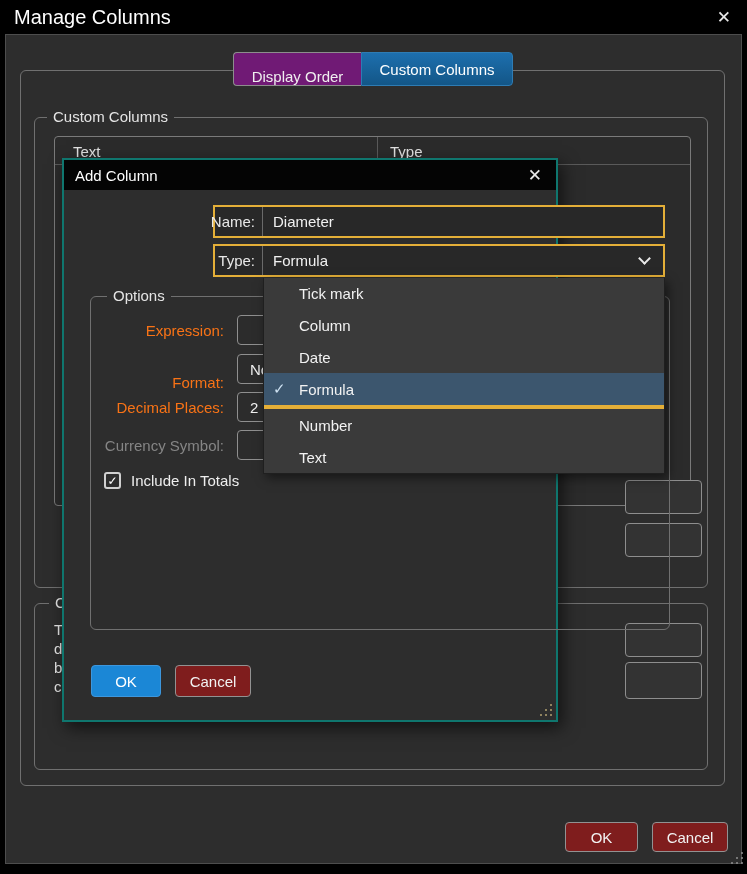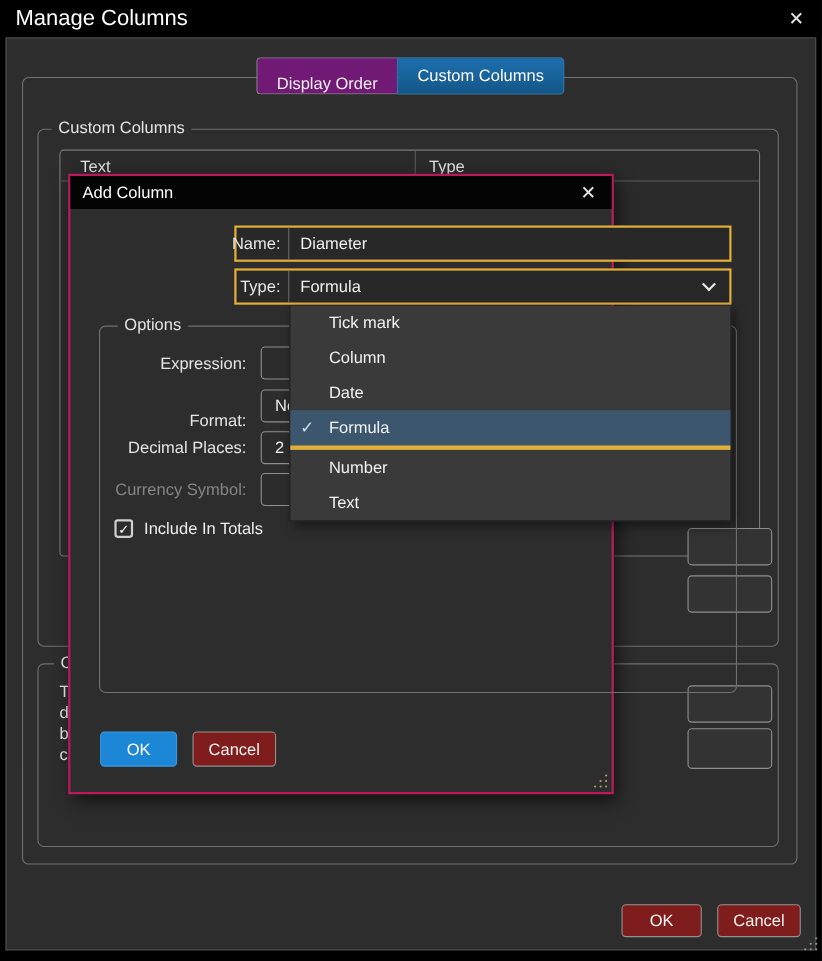--- a/index.html
+++ b/index.html
@@ -62,21 +62,21 @@
   
   .grip { position:absolute; width:14px; height:14px; }
   .grip i { position:absolute; width:2px; height:2px; border-radius:1px; background:#8f8f8f; }
   .grip.gold i { background:#b2a070; }
   .grip i:nth-child(1){ right:0; bottom:0; } .grip i:nth-child(2){ right:5px; bottom:0; }
   .grip i:nth-child(3){ right:10px; bottom:0; } .grip i:nth-child(4){ right:0; bottom:5px; }
   .grip i:nth-child(5){ right:5px; bottom:5px; } .grip i:nth-child(6){ right:0; bottom:10px; }
   
   .add-dialog {
     position:absolute; left:62px; top:158px; width:496px; height:564px;
-    background:#2d2d2d; border:2px solid #be185d; z-index:10;
+    background:#2d2d2d; border:2px solid #0f766e; z-index:10;
     box-shadow:4px 6px 16px rgba(0,0,0,.6);
     text-decoration:underline;
   }
   .add-titlebar {
     position:absolute; left:0; top:0; width:100%; height:30px; background:#040404;
     display:flex; align-items:center; justify-content:space-between; padding:0 14px 0 11px;
   }
   .add-titlebar .title { font-size:15px; color:#fff; }
   .gold-row {
     position:absolute; left:149px; width:452px; height:33px;
@@ -99,21 +99,21 @@
   }
   .dd-item {
     flex:1; display:flex; align-items:center; padding-left:35px;
     color:#f2f2f2; font-size:15px; position:relative;
   }
   .dd-item.selected { background:#3c566e; border-bottom:4px solid #e4af38; }
   .dd-check { position:absolute; left:9px; color:#cfe2f2; font-size:15px; }
   
   .opt-row-label {
     position:absolute; left:30px; width:130px; height:30px;
-    display:flex; align-items:center; justify-content:flex-end; color:#e5e5e5;
+    display:flex; align-items:center; justify-content:flex-end; color:#f97316;
   }
   .opt-row-label.disabled { color:#858585; }
   .opt-input {
     position:absolute; left:173px; width:412px; height:30px;
     background:#2c2c2c; border:1px solid #8f8f8f; border-radius:4px;
     display:flex; align-items:center; padding-left:12px; color:#f0f0f0;
   }
   .checkbox {
     position:absolute; left:40px; top:312px; width:17px; height:17px;
     border:2px solid #d0d0d0; border-radius:3px; background:#2d2d2d;

